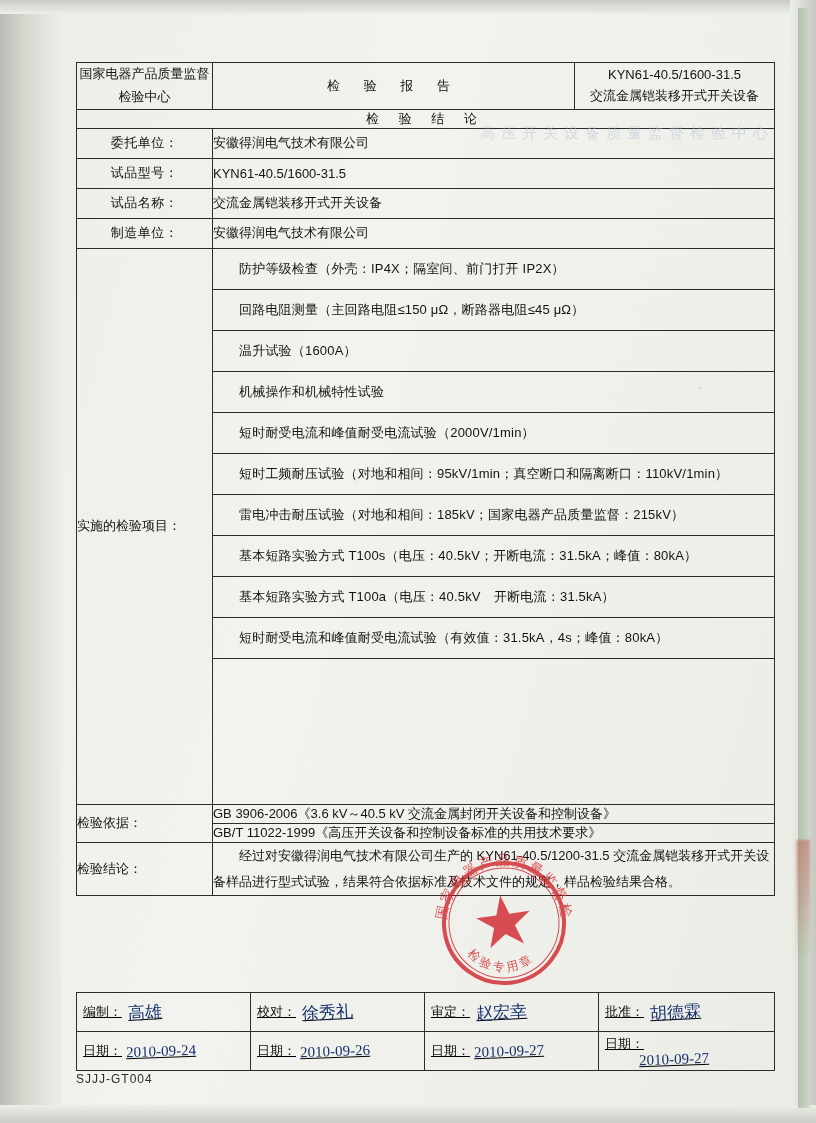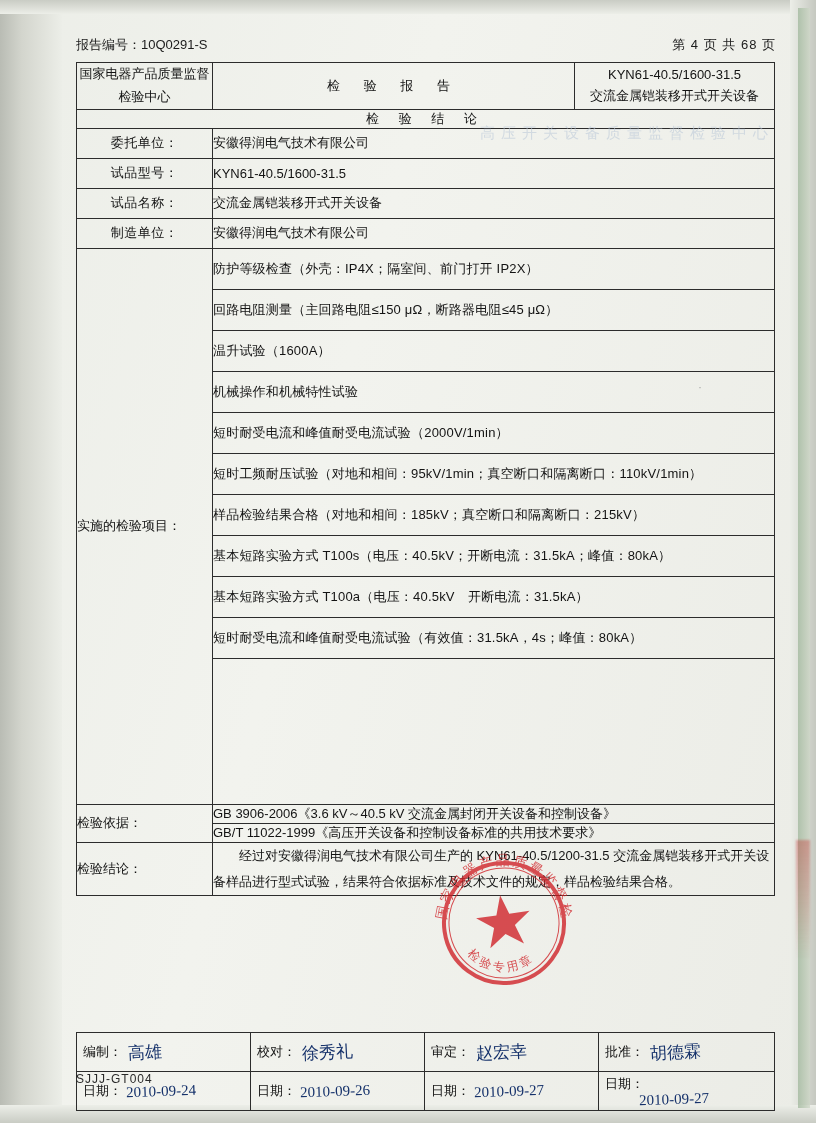--- a/index.html
+++ b/index.html
@@ -75,21 +75,21 @@
     text-align:center;font-size:16px;letter-spacing:8px;padding:9px 0;
     position:relative;
   }
   .ghost{
     position:absolute;left:0;right:0;top:14px;
     text-align:right;color:#b9c7d8;opacity:.55;font-size:15px;letter-spacing:6px;
     pointer-events:none;
   }
   .row-h{height:30px;}
   .items td{height:30px;}
-  .items .it{padding:5px 0;font-size:13px;letter-spacing:.2px;}
+  .items .it{padding:5px 26px;font-size:13px;letter-spacing:.2px;}
   .vlabel{
     text-align:left;font-size:13px;white-space:nowrap;
   }
   .basis td{padding:7px 10px;font-size:13px;}
   .concl-body{
     padding:14px 16px 18px 16px;font-size:13px;line-height:2.0;text-indent:2em;
     position:relative;
   }
 
   
@@ -134,26 +134,20 @@
 <div class="page">
   <div class="edge-left"></div>
   <div class="edge-top"></div>
   <div class="edge-right"></div>
   <div class="edge-bottom"></div>
   <div class="green-strip"></div>
   <div class="faint-red"></div>
 
   <div class="doc">
 
-    <div class="hdr">
-      <div>
-        <span>报告编号：</span><span>10Q0291-S</span>
-      </div>
-      <div class="right">第 4 页   共 68 页</div>
-    </div>
 
     <table class="main">
       <colgroup>
         <col style="width:136px">
         <col style="width:362px">
         <col style="width:200px">
       </colgroup>
       <tbody>
         <tr>
           <td class="org-cell">
@@ -204,21 +198,21 @@
         <tr class="items">
           <td colspan="2" class="it">机械操作和机械特性试验</td>
         </tr>
         <tr class="items">
           <td colspan="2" class="it">短时耐受电流和峰值耐受电流试验（2000V/1min）</td>
         </tr>
         <tr class="items">
           <td colspan="2" class="it">短时工频耐压试验（对地和相间：95kV/1min；真空断口和隔离断口：110kV/1min）</td>
         </tr>
         <tr class="items">
-          <td colspan="2" class="it">样品检验结果合格（对地和相间：185kV；真空断口和隔离断口：215kV）</td>
+          <td colspan="2" class="it">雷电冲击耐压试验（对地和相间：185kV；国家电器产品质量监督：215kV）</td>
         </tr>
         <tr class="items">
           <td colspan="2" class="it">基本短路实验方式 T100s（电压：40.5kV；开断电流：31.5kA；峰值：80kA）</td>
         </tr>
         <tr class="items">
           <td colspan="2" class="it">基本短路实验方式 T100a（电压：40.5kV　开断电流：31.5kA）</td>
         </tr>
         <tr class="items">
           <td colspan="2" class="it">短时耐受电流和峰值耐受电流试验（有效值：31.5kA，4s；峰值：80kA）</td>
         </tr>
@@ -234,21 +228,21 @@
           <td colspan="2">GB/T 11022-1999《高压开关设备和控制设备标准的共用技术要求》</td>
         </tr>
 
         <tr>
           <td class="vlabel">检验结论：</td>
           <td colspan="2" class="concl-body">经过对安徽得润电气技术有限公司生产的 KYN61-40.5/1200-31.5 交流金属铠装移开式开关设备样品进行型式试验，结果符合依据标准及技术文件的规定，样品检验结果合格。</td>
         </tr>
       </tbody>
     </table>
 
-    <table class="sigtable" style="top:1018px;position:absolute;">
+    <table class="sigtable" style="top:978px;position:absolute;text-decoration:underline;">
       <colgroup>
         <col style="width:174px">
           <col style="width:174px">
           <col style="width:174px">
           <col style="width:176px">
       </colgroup>
       <tbody>
         <tr>
           <td>
             <div class="sig-inner">

